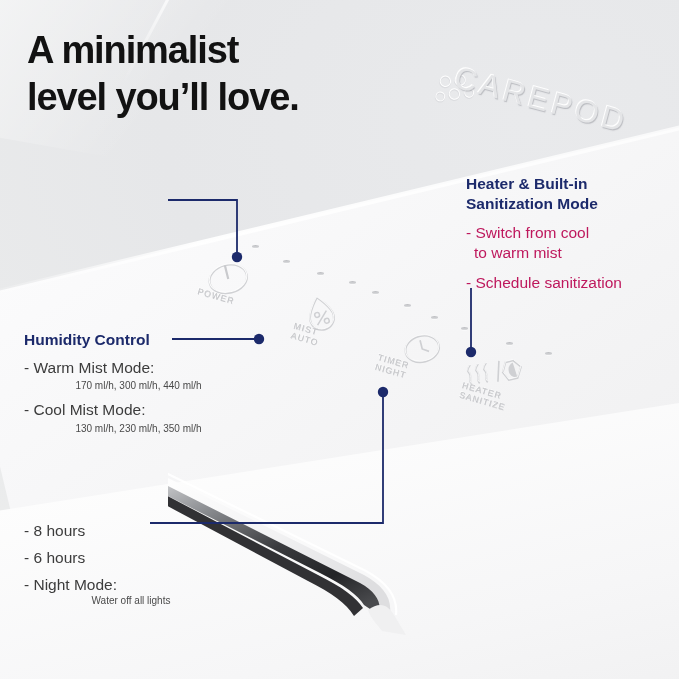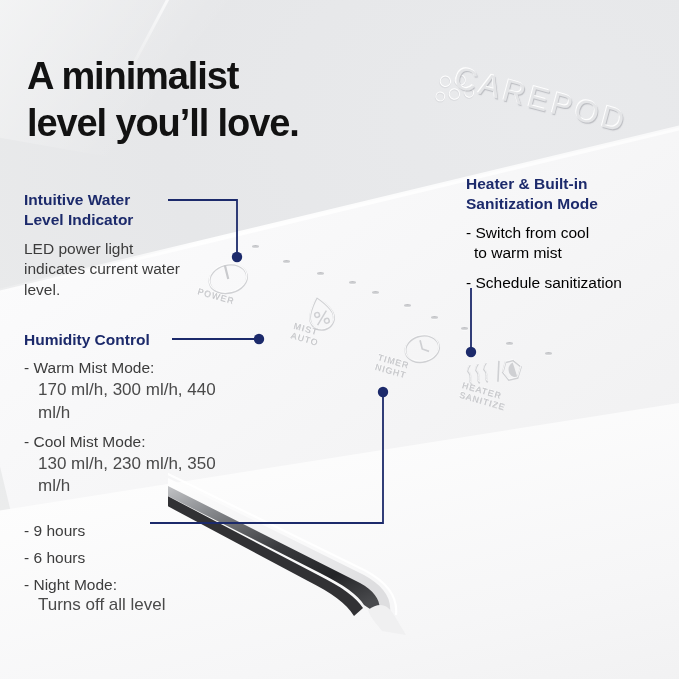--- a/index.html
+++ b/index.html
@@ -61,53 +61,53 @@
       1px 1px 1px rgba(150,152,158,.55);
     white-space:nowrap;
   }
   .brand-mark{
     position:absolute;left:432px;top:74px;width:52px;height:44px;
     transform:rotate(15deg);
   }
 
   
   .headline{
-    position:absolute;left:27px;top:53px;width:470px;
+    position:absolute;left:27px;top:27px;width:470px;
     font-size:38px;font-weight:bold;line-height:1.24;
     letter-spacing:-1.1px;color:#121212;
   }
   .headline .l2{display:block;}
 
   
   .ann-title{
     color:#1c2a6b;font-weight:bold;font-size:15.5px;line-height:1.28;
   }
   .ann-body{
     color:#3c3c3c;font-size:15.5px;line-height:1.33;font-weight:400;
   }
   .ann-sub{
-    color:#4a4a4a;font-size:17px;line-height:1.3;
+    color:#4a4a4a;font-size:10px;line-height:1.3;text-align:center;
   }
   .blk{position:absolute;}
 
   #blk-water{left:24px;top:190px;width:160px;}
   #blk-water .ann-body{margin-top:9px;}
 
   #blk-hum{left:24px;top:330px;width:215px;}
   #blk-hum .ann-body{margin-top:10px;}
   #blk-hum .row{margin-top:8px;}
   #blk-hum .row .ann-body{margin-top:0;}
   #blk-hum .row .ann-sub{margin-top:1px;margin-left:14px;}
 
   #blk-timer{left:24px;top:513px;width:200px;}
   #blk-timer .li{margin-top:9px;color:#3c3c3c;font-size:15.5px;}
   #blk-timer .nm-sub{margin-left:14px;margin-top:0px;}
 
   #blk-heat{left:466px;top:174px;width:200px;}
-  #blk-heat .li{margin-top:9px;color:#000000;font-size:15.5px;line-height:1.32;}
+  #blk-heat .li{margin-top:9px;color:#be185d;font-size:15.5px;line-height:1.32;}
 
   
   #connectors{position:absolute;inset:0;}
 
   
   .ctl{position:absolute;}
   .ctl-label{
     position:absolute;font-size:8.6px;letter-spacing:1.1px;
     color:#c3c4c7;font-weight:500;white-space:nowrap;
     text-shadow:-0.5px -0.5px 0 rgba(255,255,255,.9),0.5px 0.5px 0.5px rgba(160,162,168,.45);
@@ -273,45 +273,38 @@
         <path d="M24,23 C21,19 27,15 24,11 C22,8 25,6 27,4"></path>
         <path d="M54,8 L60,16 L54,26 L45,26 L41,17 L46,8 Z"></path>
       </g>
     </svg>
     <div class="ctl-label" style="left:-2px;top:30px;transform:rotate(16deg);">
       <span>HEATER</span>
       <span class="l2">SANITIZE</span>
     </div>
   </div>
 
-  <div class="blk" id="blk-water">
-    <div class="ann-title">
-      <div>Intuitive Water</div>
-      <div>Level Indicator</div>
-    </div>
-    <div class="ann-body">LED power light indicates current water level.</div>
-  </div>
 
   <div class="blk" id="blk-hum">
     <div class="ann-title">Humidity Control</div>
     <div class="row">
       <div class="ann-body">- Warm Mist Mode:</div>
       <div class="ann-sub">170 ml/h, 300 ml/h, 440 ml/h</div>
     </div>
     <div class="row">
       <div class="ann-body">- Cool Mist Mode:</div>
       <div class="ann-sub">130 ml/h, 230 ml/h, 350 ml/h</div>
     </div>
   </div>
 
   <div class="blk" id="blk-timer">
-    <div class="li">- 9 hours</div>
+    <div class="li">- 8 hours</div>
     <div class="li">- 6 hours</div>
     <div class="li">- Night Mode:</div>
-    <div class="ann-sub nm-sub">Turns off all level</div>
+    <div class="ann-sub nm-sub">Water off all lights</div>
   </div>
 
   <div class="blk" id="blk-heat">
     <div class="ann-title">
       <div>Heater &amp; Built-in</div>
       <div>Sanitization Mode</div>
     </div>
     <div class="li">- Switch from cool</div>
     <div class="li" style="margin-top:0;margin-left:8px;">to warm mist</div>
     <div class="li">- Schedule sanitization</div>

